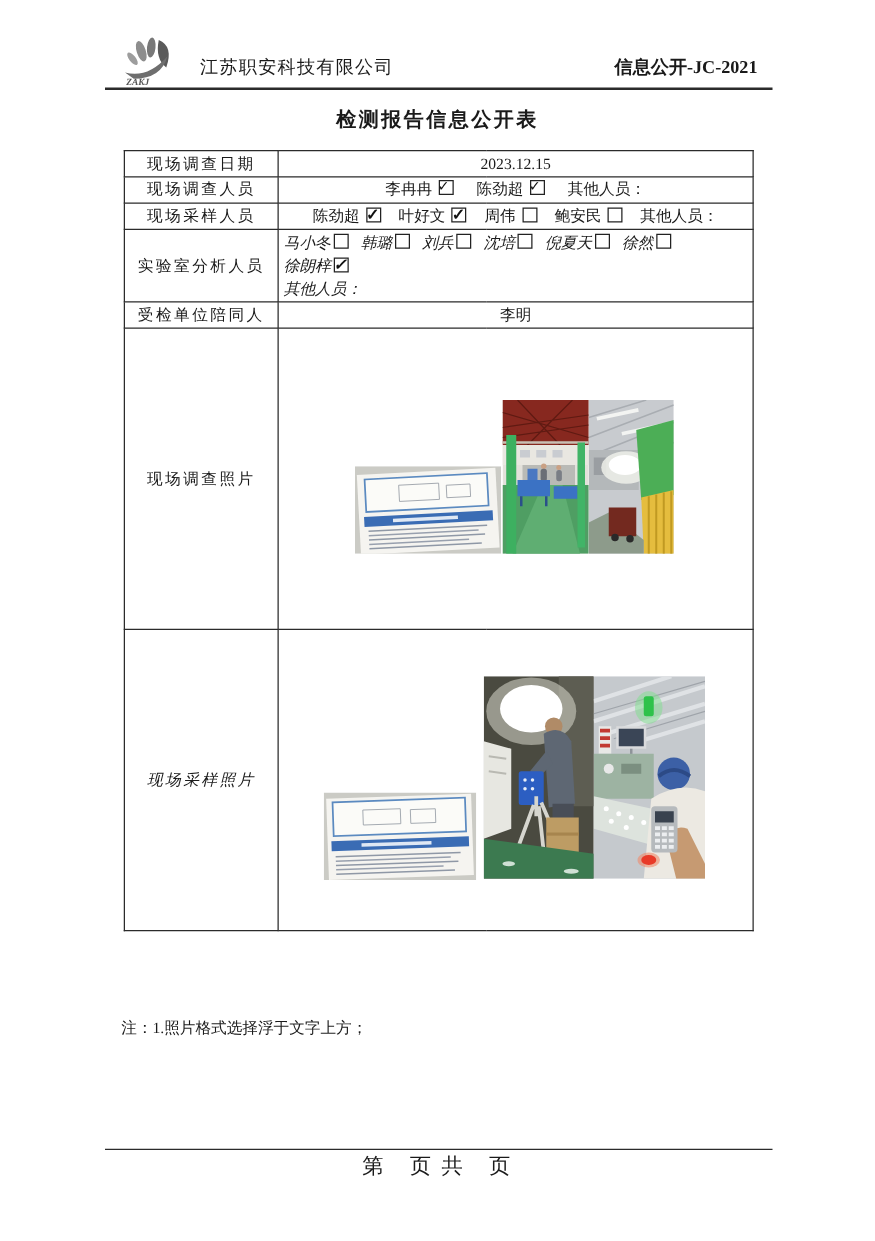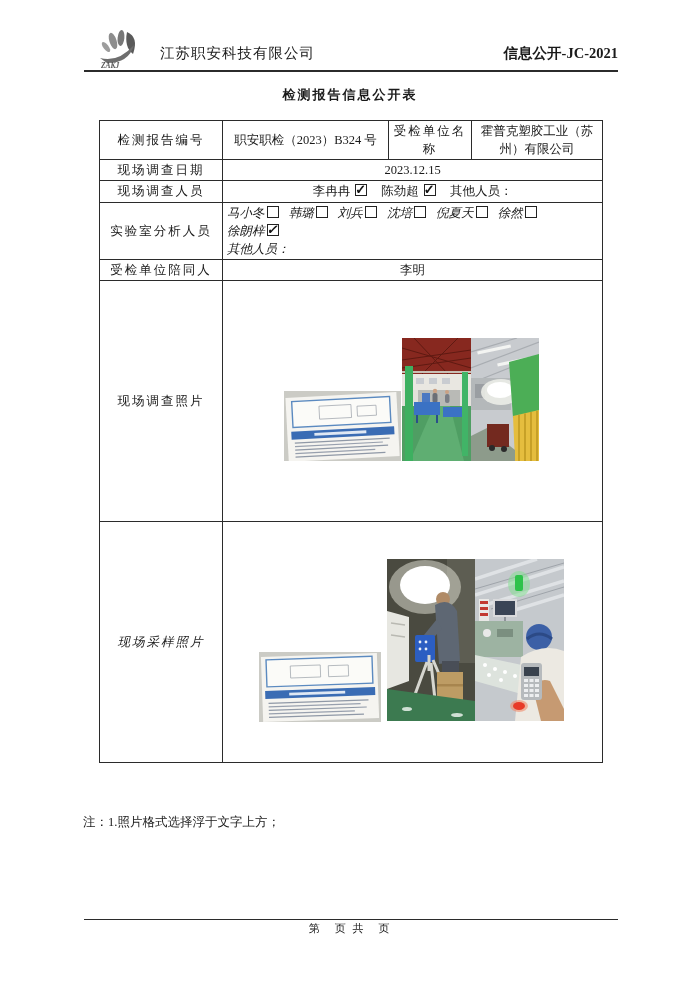--- a/index.html
+++ b/index.html
@@ -5,54 +5,54 @@
   html,body{margin:0;padding:0;background:#e9e9e9;}
   .page{
     width:700px;height:993px;background:#ffffff;position:relative;
     font-family:"Liberation Serif","DejaVu Serif",serif;color:#1a1a1a;
     margin:0 auto;overflow:hidden;
   }
   
   .header{position:absolute;left:84px;top:26px;width:534px;height:44px;border-bottom:2px solid #2b2b2b;}
   .logo{position:absolute;left:10px;top:2px;}
   .company{position:absolute;left:76px;bottom:7px;font-size:14.5px;letter-spacing:1px;}
-  .doccode{position:absolute;right:0px;bottom:7px;font-size:14.5px;font-weight:bold;}
+  .doccode{position:absolute;right:12px;bottom:7px;font-size:14.5px;font-weight:bold;}
   
   .title{position:absolute;left:0;top:86px;width:700px;text-align:center;
-    font-size:13px;font-weight:bold;letter-spacing:2px;margin:0;}
+    font-size:16px;font-weight:bold;letter-spacing:2px;margin:0;}
   
   table.main{position:absolute;left:99px;top:120px;width:503px;border-collapse:collapse;table-layout:fixed;}
   table.main td{border:1px solid #2b2b2b;font-size:12.5px;padding:1px 4px;text-align:center;vertical-align:middle;line-height:1.45;}
   td.lbl{letter-spacing:2px;}
   td.lbl.tight{letter-spacing:0;padding:1px 1px;}
   td.chk{text-align:left;padding-left:8px;}
   tr.r1 td{height:34px;}
   tr.r2 td{height:17px;}
   tr.r3 td{height:18px;}
   tr.r4 td{height:18px;}
-  tr.r5 td{height:18px;}
+  tr.r5 td{height:18px;font-family:Liberation Mono, monospace;}
   tr.r6 td{height:16px;}
   tr.r7 td{height:18px;}
   tr.r8 td{height:37px;}
   tr.r9 td{height:18px;}
   tr.r10 td{height:238px;}
   tr.r11 td{height:238px;font-style:italic;}
   td.photocell{position:relative;padding:0;}
   .photo{position:absolute;display:block;}
   
   .member{margin-right:11px;white-space:nowrap;}
   .lab-line .member{margin-right:7px;}
   .cb{display:inline-block;width:10px;height:10px;border:1.5px solid #222;margin-left:5px;position:relative;vertical-align:-1px;background:#fff;}
   .lab-line .cb{margin-left:2px;}
   .cb.checked::after{content:"✓";position:absolute;left:-1px;top:-4px;font-size:13px;font-weight:bold;color:#111;}
   .lab-line{display:block;text-align:left;font-style:italic;}
   
-  .note{position:absolute;left:83px;top:814px;font-size:12.5px;}
+  .note{position:absolute;left:97px;top:814px;font-size:12.5px;}
   .footer-line{position:absolute;left:84px;top:919px;width:534px;border-top:1.5px solid #2b2b2b;}
-  .pagenum{position:absolute;left:0;top:921px;width:700px;text-align:center;font-size:11px;letter-spacing:2px;}
+  .pagenum{position:absolute;left:0;top:921px;width:700px;text-align:center;font-size:17px;letter-spacing:2px;}
 </style>
 </head>
 <body>
 
 <div class="page">
 
   <div class="header">
     <svg class="logo" width="58" height="41" viewBox="0 0 58 41">
       <ellipse cx="19" cy="13" rx="3.6" ry="8.5" transform="rotate(-18 19 13)" fill="#8d8d8d"></ellipse>
       <ellipse cx="27" cy="10" rx="3.4" ry="8" transform="rotate(6 27 10)" fill="#787878"></ellipse>
@@ -69,44 +69,48 @@
 
   <table class="main">
     <colgroup>
         <col style="width:123px">
         <col style="width:166px">
         <col style="width:83px">
         <col style="width:131px">
       </colgroup>
 
     <tbody>
-        <tr class="r1">
-      <td class="lbl">检测报告编号</td>
-      <td>职安职检（2023）B324 号</td>
-      <td class="lbl">受检单位名称</td>
-      <td>霍普克塑胶工业（苏州）有限公司</td>
-    </tr>
 
 
 
     <tr class="r4">
       <td class="lbl">现场调查日期</td>
       <td colspan="3">2023.12.15</td>
     </tr>
 
     <tr class="r5">
       <td class="lbl">现场调查人员</td>
       <td class="chk" colspan="3">
         <span class="member"><span>李冉冉</span><span class="cb checked"></span></span>
         <span class="member"><span>陈劲超</span><span class="cb checked"></span></span>
         <span>其他人员：</span>
       </td>
     </tr>
 
 
+    <tr class="r7">
+      <td class="lbl">现场采样人员</td>
+      <td class="chk" colspan="3">
+        <span class="member"><span>陈劲超</span><span class="cb checked"></span></span>
+        <span class="member"><span>叶好文</span><span class="cb checked"></span></span>
+        <span class="member"><span>周伟</span><span class="cb"></span></span>
+        <span class="member"><span>鲍安民</span><span class="cb"></span></span>
+        <span>其他人员：</span>
+      </td>
+    </tr>
 
     <tr class="r8">
       <td class="lbl">实验室分析人员</td>
       <td class="chk" colspan="3">
         <span class="lab-line">
           <span class="member"><span>马小冬</span><span class="cb"></span></span>
           <span class="member"><span>韩璐</span><span class="cb"></span></span>
           <span class="member"><span>刘兵</span><span class="cb"></span></span>
           <span class="member"><span>沈培</span><span class="cb"></span></span>
           <span class="member"><span>倪夏天</span><span class="cb"></span></span>

